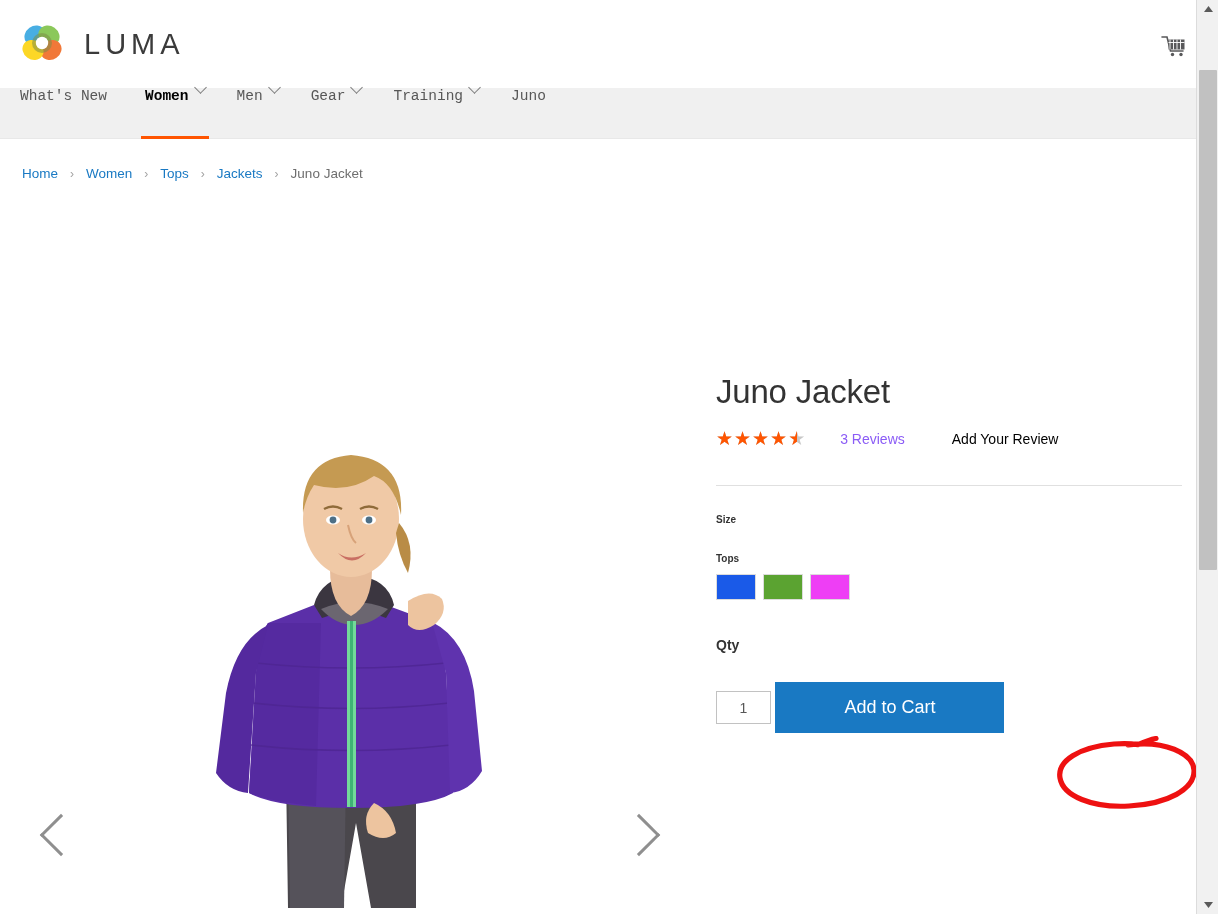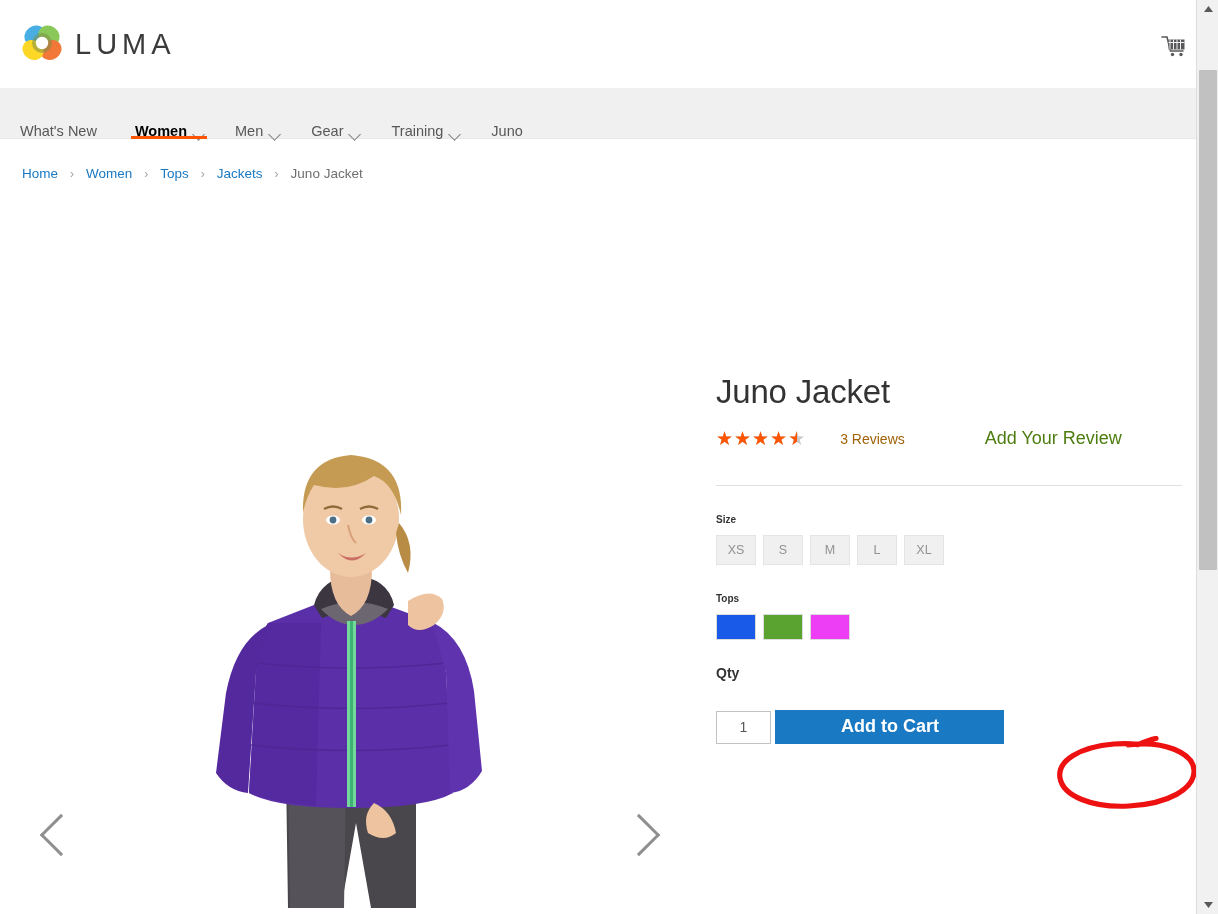--- a/index.html
+++ b/index.html
@@ -15,21 +15,21 @@
   #viewport {
     position: absolute; left:0; top:0; width: 1196px; height: 914px;
     overflow: hidden; background:#fff;
   }
 
   
   .header { position:relative; height: 88px; background:#fff; }
   .logo-wrap { position:absolute; left:20px; top:22px; display:flex; align-items:center; }
   .logo-mark { width:44px; height:44px; }
   .logo-text {
-    margin-left:11px; font-size:29px; letter-spacing:5px; color:#3b3b3b;
+    margin-left:20px; font-size:29px; letter-spacing:5px; color:#3b3b3b;
     font-weight:400;
   }
   .search-box {
     position:absolute; left:896px; top:31px; width:250px; height:30px;
     border:1px solid #c2c2c2; background:#fff; display:flex; align-items:center;
   }
   .search-input {
     border:0; outline:0; background:transparent; flex:1;
     font-family:"Liberation Sans", sans-serif; font-size:13.5px; color:#575757;
     padding:0 8px 0 9px;
@@ -38,22 +38,22 @@
   .search-btn { width:30px; height:28px; display:flex; align-items:center; justify-content:center; cursor:pointer; }
   .cart-btn { position:absolute; left:1158px; top:32px; width:30px; height:30px; cursor:pointer; }
 
   
   .nav {
     position:relative; height:51px; background:#f0f0f0;
     border-bottom:1px solid #e8e8e8; display:flex; align-items:center;
     padding-left:20px;
   }
   .nav-item {
-    position:relative; display:flex; align-items:flex-end; gap:7px;
-    height:51px; padding:0 16px; font-size:14.5px; color:#575757; cursor:pointer;
+    position:relative; display:flex; align-items:flex-start; gap:7px;
+    height:51px; padding:0 16px; font-size:14.5px; color:#575757; cursor:pointer;font-family:Liberation Mono, monospace;
   }
   .nav-item.first { padding-left:0; padding-right:22px; }
   .nav-item.active { color:#000; font-weight:bold; }
   .nav-item.active::after {
     content:""; position:absolute; left:12px; right:12px; bottom:0;
     height:3px; background:#ff5501;
   }
   .chev-d { width:9px; height:9px; border-right:1.6px solid #7d7d7d; border-bottom:1.6px solid #7d7d7d;
             transform: rotate(45deg); margin-top:-5px; }
 
@@ -80,49 +80,49 @@
 
   .photo { position:absolute; left:116px; top:0; width:470px; height:535px; }
 
   
   .info { position:absolute; left:716px; top:192px; width:466px; }
   .product-title { font-size:33px; font-weight:300; color:#333; letter-spacing:-0.2px; line-height:1.15; }
   .rating-row { display:flex; align-items:center; margin-top:18px; height:20px; }
   .stars { position:relative; display:inline-block; font-size:19px; letter-spacing:1px; line-height:1; height:20px; }
   .stars-bg { color:#c7c7c7; }
   .stars-fg { position:absolute; left:0; top:0; color:#ff5501; overflow:hidden; white-space:nowrap; }
-  .reviews-link { margin-left:34px; font-size:14px; color:#a16207; cursor:pointer; }
-  .add-review-link { margin-left:80px; font-size:18px; color:#4d7c0f; cursor:pointer; }
+  .reviews-link { margin-left:34px; font-size:14px; color:#8b5cf6; cursor:pointer; }
+  .add-review-link { margin-left:47px; font-size:14px; color:#000000; cursor:pointer; }
 
   .price-block { margin-top:24px; position:relative; }
   .as-low-as { font-size:21px; color:#7d7d7d; font-weight:300; }
   .price { font-size:36px; color:#575757; font-weight:300; margin-top:6px; letter-spacing:-0.5px; }
   .stock-block { position:absolute; right:0; top:2px; text-align:right; }
   .in-stock { font-size:13px; font-weight:bold; color:#1f1f1f; letter-spacing:0.4px; }
   .sku { font-size:13.5px; color:#7d7d7d; margin-top:9px; }
   .hr { height:1px; background:#e0e0e0; margin-top:36px; }
 
   .opt-label { font-size:10px; font-weight:bold; color:#333; margin-top:28px; }
   .swatches { display:flex; gap:7px; margin-top:10px; }
   .size-sw {
     width:40px; height:30px; background:#f0f0f0; border:1px solid #e4e4e4;
     display:flex; align-items:center; justify-content:center;
     font-size:12.5px; color:#919191; cursor:pointer;
   }
   .color-sw { width:40px; height:26px; border:1px solid #dcdcdc; cursor:pointer; }
 
-  .qty-label { font-size:14px; font-weight:bold; color:#333; margin-top:25px; }
+  .qty-label { font-size:14px; font-weight:bold; color:#333; margin-top:37px; }
   .qty-input {
     width:55px; height:33px; border:1px solid #c2c2c2; background:#fff;
     margin-top:9px; font-family:"Liberation Sans", sans-serif; font-size:14px;
     color:#575757; text-align:center; outline:none;
   }
   .add-cart {
-    margin-top:29px; width:229px; height:34px; background:#1979c3; border:0;
-    color:#fff; font-size:18px; font-weight:bold; cursor:pointer;
+    margin-top:29px; width:229px; height:51px; background:#1979c3; border:0;
+    color:#fff; font-size:18px; font-weight:normal; cursor:pointer;
     font-family:"Liberation Sans", sans-serif;
   }
 
   
   .annotation { position:absolute; left:1052px; top:736px; pointer-events:none; z-index:20; }
 
   
   .scrollbar {
     position:absolute; right:0; top:0; width:22px; height:914px;
     background:#f1f1f1; border-left:1px solid #dcdcdc;
@@ -274,27 +274,20 @@
           <span class="stars-bg">★★★★★</span>
           <span class="stars-fg" id="stars-fg" style="width: 90%;">★★★★★</span>
         </span>
         <span class="reviews-link">3  Reviews</span>
         <span class="add-review-link">Add Your Review</span>
       </div>
 
       <div class="hr"></div>
 
       <div class="opt-label">Size</div>
-      <div class="swatches">
-        <div class="size-sw">XS</div>
-        <div class="size-sw">S</div>
-        <div class="size-sw">M</div>
-        <div class="size-sw">L</div>
-        <div class="size-sw">XL</div>
-      </div>
 
       <div class="opt-label">Tops</div>
       <div class="swatches">
         <div class="color-sw" id="color-0" style="background: rgb(26, 90, 232);"></div>
         <div class="color-sw" id="color-1" style="background: rgb(91, 163, 49);"></div>
         <div class="color-sw" id="color-2" style="background: rgb(238, 62, 245);"></div>
       </div>
 
       <div class="qty-label">Qty</div>
       <input class="qty-input" type="text" value="1" style="">

